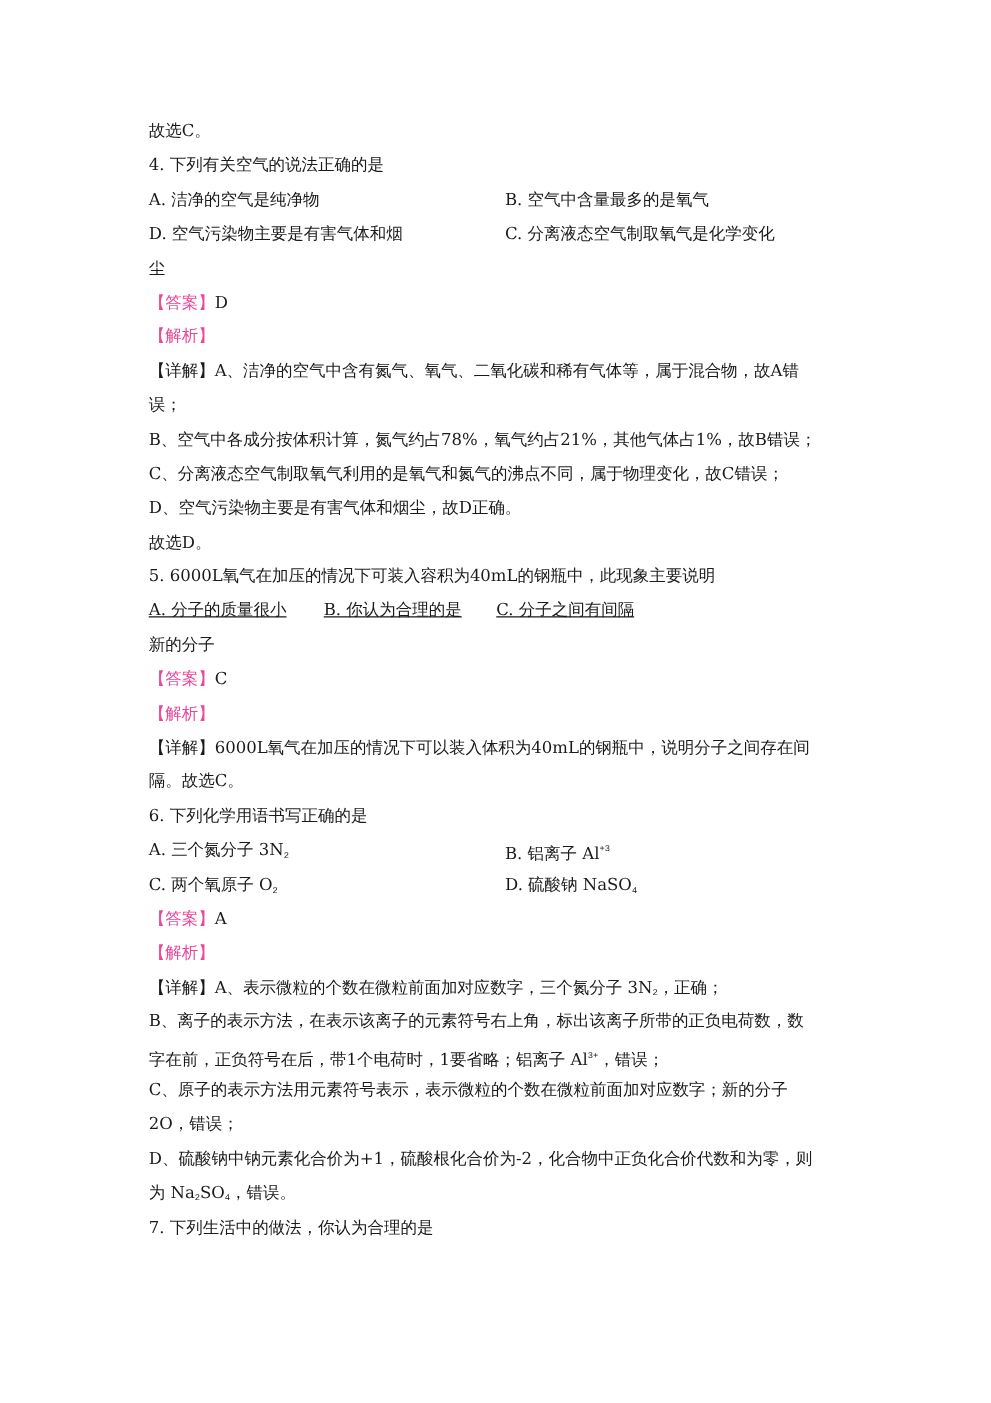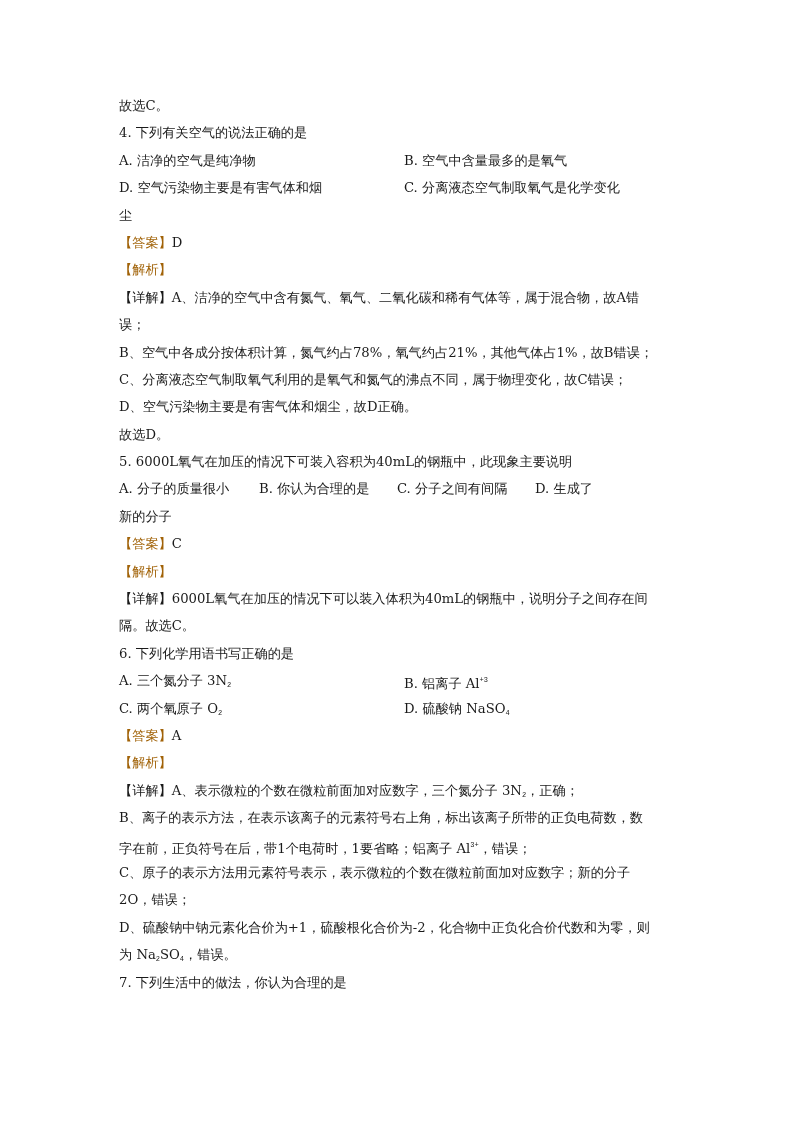--- a/index.html
+++ b/index.html
@@ -1,23 +1,23 @@
 <!DOCTYPE html>
 <html><head>
 <meta charset="utf-8">
 <style>
   html, body { margin: 0; padding: 0; background: #ffffff; }
   body { width: 793px; height: 1122px; position: relative; overflow: hidden;
          font-family: "DejaVu Serif", "Liberation Serif", serif; color: #1a1a1a; }
   .page { position: absolute; left: 119px; top: 92px; width: 570px; }
   .line { height: 27.4px; line-height: 27.4px; font-size: 13.2px; white-space: nowrap; position: relative; }
-  .label { color: #a16207; }
+  .label { color: #ec4899; }
   .two-col { display: flex; }
   .two-col .col { width: 328px; }
-  .four-col { display: flex; }
+  .four-col { display: flex; text-decoration: underline; }
   .four-col .col { width: 138px; }
   .four-col .col.first { width: 140px; }
   sub, sup { font-size: 7px; font-family: "Liberation Mono", monospace; }
   sub { vertical-align: -2px; }
   sup { vertical-align: 6px; }
 </style>
 </head>
 <body>
 
 <div class="page">
@@ -47,21 +47,20 @@
   <div class="line">B、空气中各成分按体积计算，氮气约占78%，氧气约占21%，其他气体占1%，故B错误；</div>
   <div class="line">C、分离液态空气制取氧气利用的是氧气和氮气的沸点不同，属于物理变化，故C错误；</div>
   <div class="line">D、空气污染物主要是有害气体和烟尘，故D正确。</div>
   <div class="line">故选D。</div>
 
   <div class="line">5. 6000L氧气在加压的情况下可装入容积为40mL的钢瓶中，此现象主要说明</div>
   <div class="line four-col">
     <span class="col first">A. 分子的质量很小</span>
     <span class="col">B. 你认为合理的是</span>
     <span class="col">C. 分子之间有间隔</span>
-    <span class="col">D. 生成了</span>
   </div>
   <div class="line">新的分子</div>
   <div class="line">
     <span class="label">【答案】</span><span>C</span>
   </div>
   <div class="line">
     <span class="label">【解析】</span>
   </div>
   <div class="line">
     <span>【详解】</span><span>6000L氧气在加压的情况下可以装入体积为40mL的钢瓶中，说明分子之间存在间</span>

